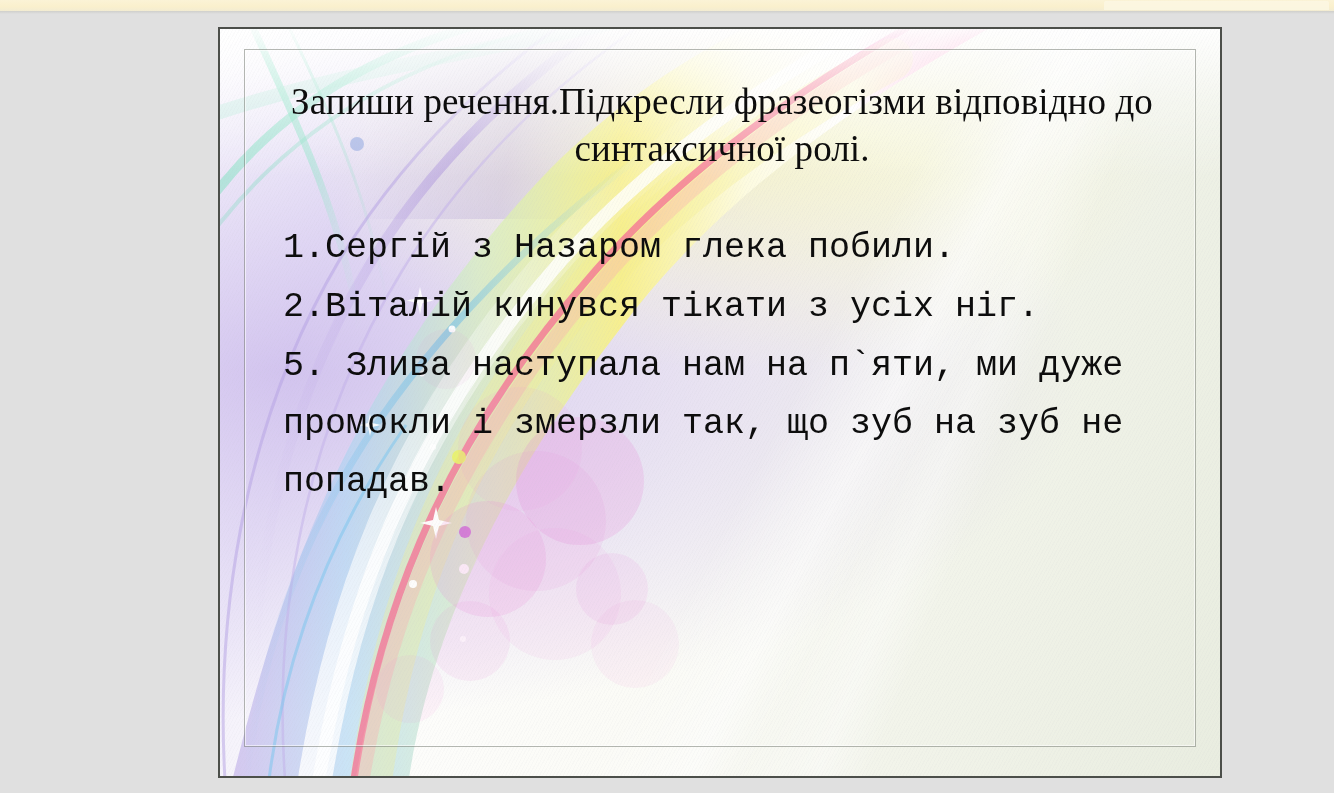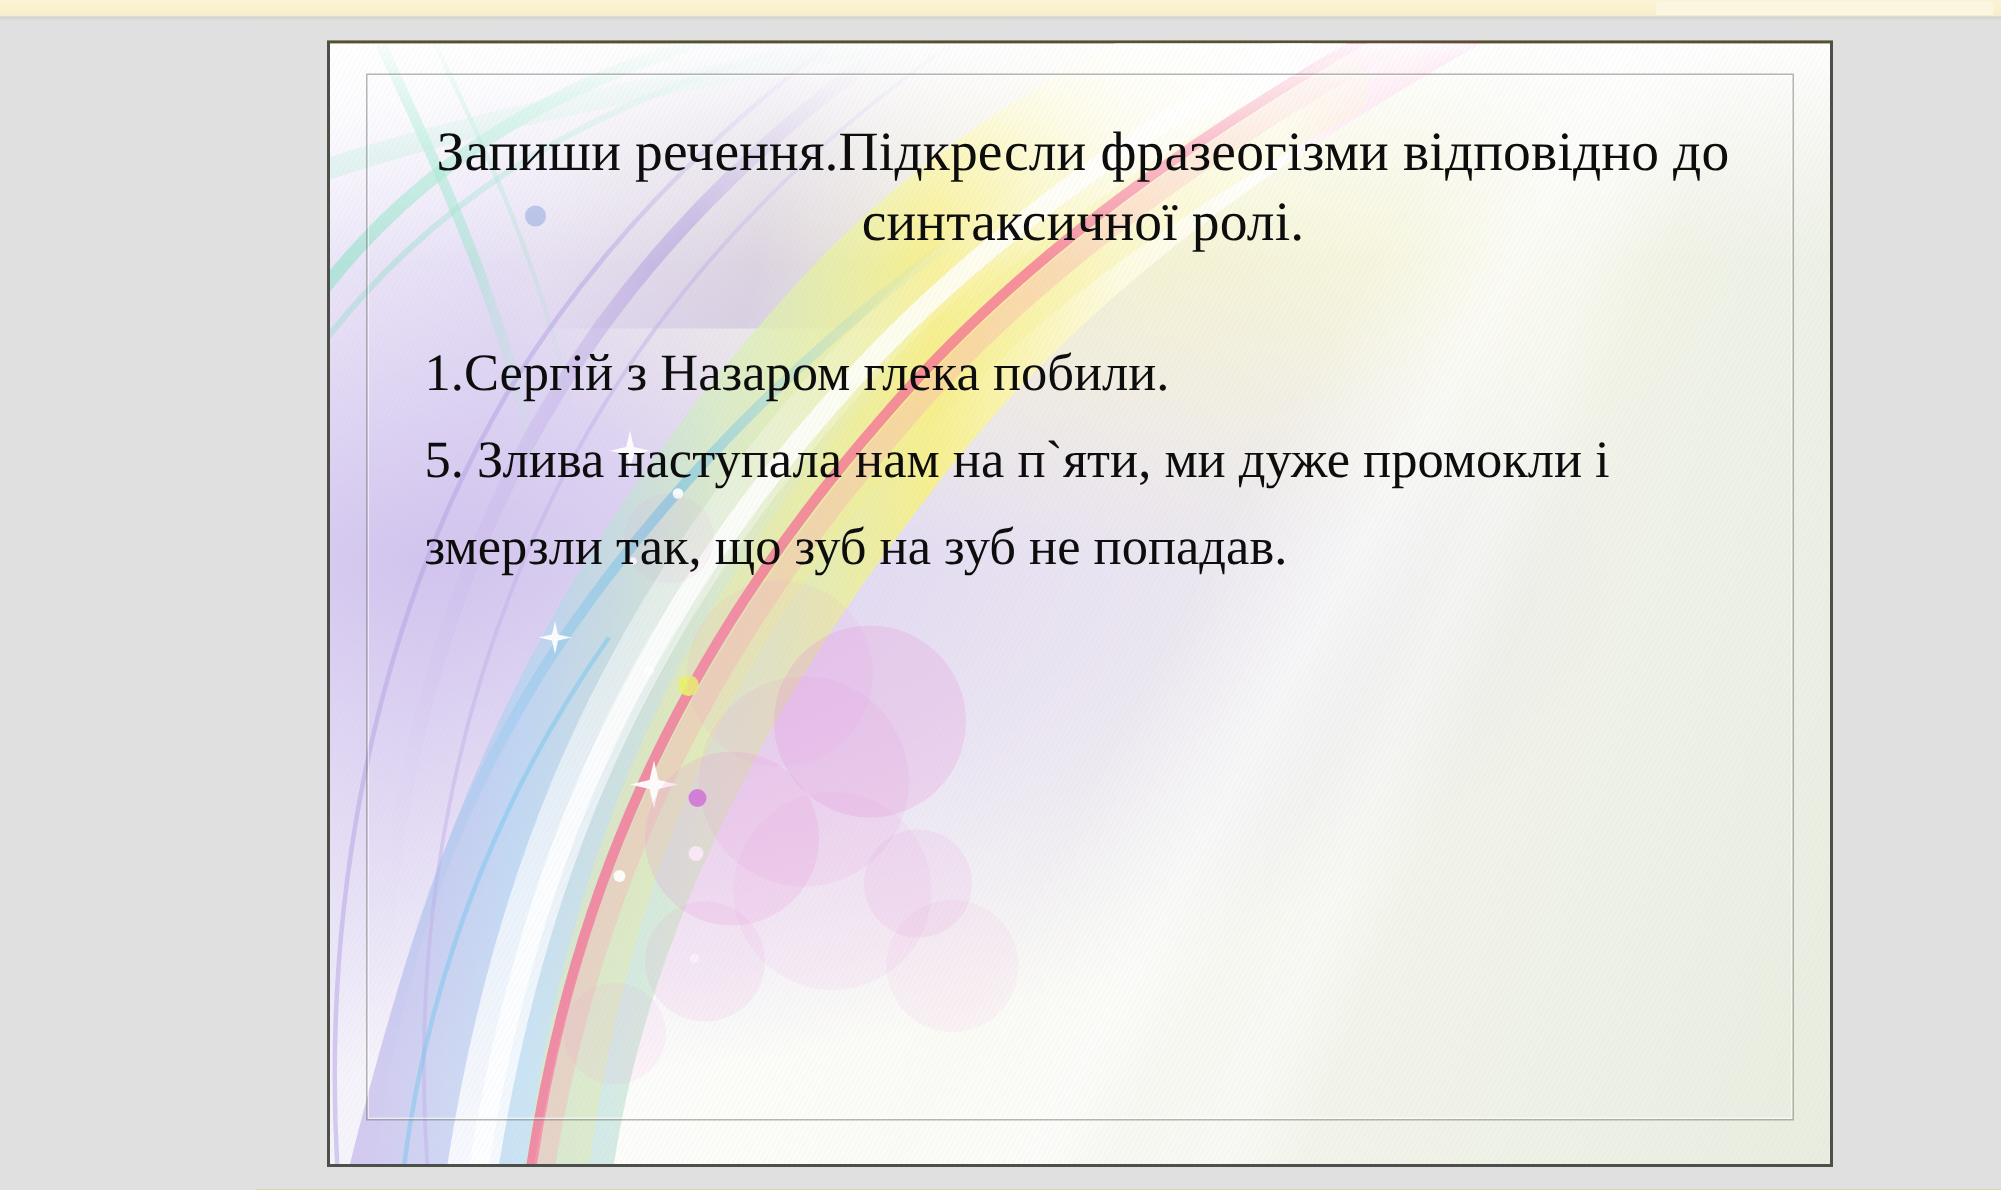--- a/index.html
+++ b/index.html
@@ -39,21 +39,21 @@
   }
 
   
   #slide {
     position: absolute;
     left: 218px;  top: 27px;
     width: 1004px; height: 751px;
     border: 2px solid #4c4f4a;
     box-sizing: border-box;
     overflow: hidden;
-    background: #eab308;
+    background: #84cc16;
   }
 
   
   .bg-layer { position: absolute; inset: 0; pointer-events: none; }
 
   
   #bg-base {
     background:
       linear-gradient(105deg,
         #ffffff 0%,
@@ -127,20 +127,21 @@
     letter-spacing: .1px;
     color: #0d0d0d;
   }
   #body-list {
     position: absolute;
     left: 63px;  top: 190px;
     width: 880px;
     font-size: 35px;
     line-height: 59px;
     color: #0d0d0d;
+    font-family: Liberation Mono, monospace;
   }
   .body-item { margin: 0; }
   .body-item.item-3 { line-height: 58px; }
 </style>
 </head>
 <body>
 
 <div id="top-strip">
   <div id="top-strip-tab"></div>
 </div>
@@ -268,18 +269,19 @@
   <div class="bg-layer" id="bg-hatch"></div>
 
   <div id="inner-frame"></div>
 
   <div id="text-area">
 
     <div id="slide-title">Запиши речення.Підкресли фразеогізми відповідно до синтаксичної ролі.</div>
 
     <div id="body-list">
       <p class="body-item item-1">1.Сергій з Назаром глека побили.</p>
+      <p class="body-item item-2">2.Віталій кинувся тікати з усіх ніг.</p>
       <p class="body-item item-3">5. Злива наступала нам на п`яти, ми дуже промокли і змерзли так, що зуб на зуб не попадав.</p>
     </div>
 
   </div>
 
 </div>
 
 </body></html>

